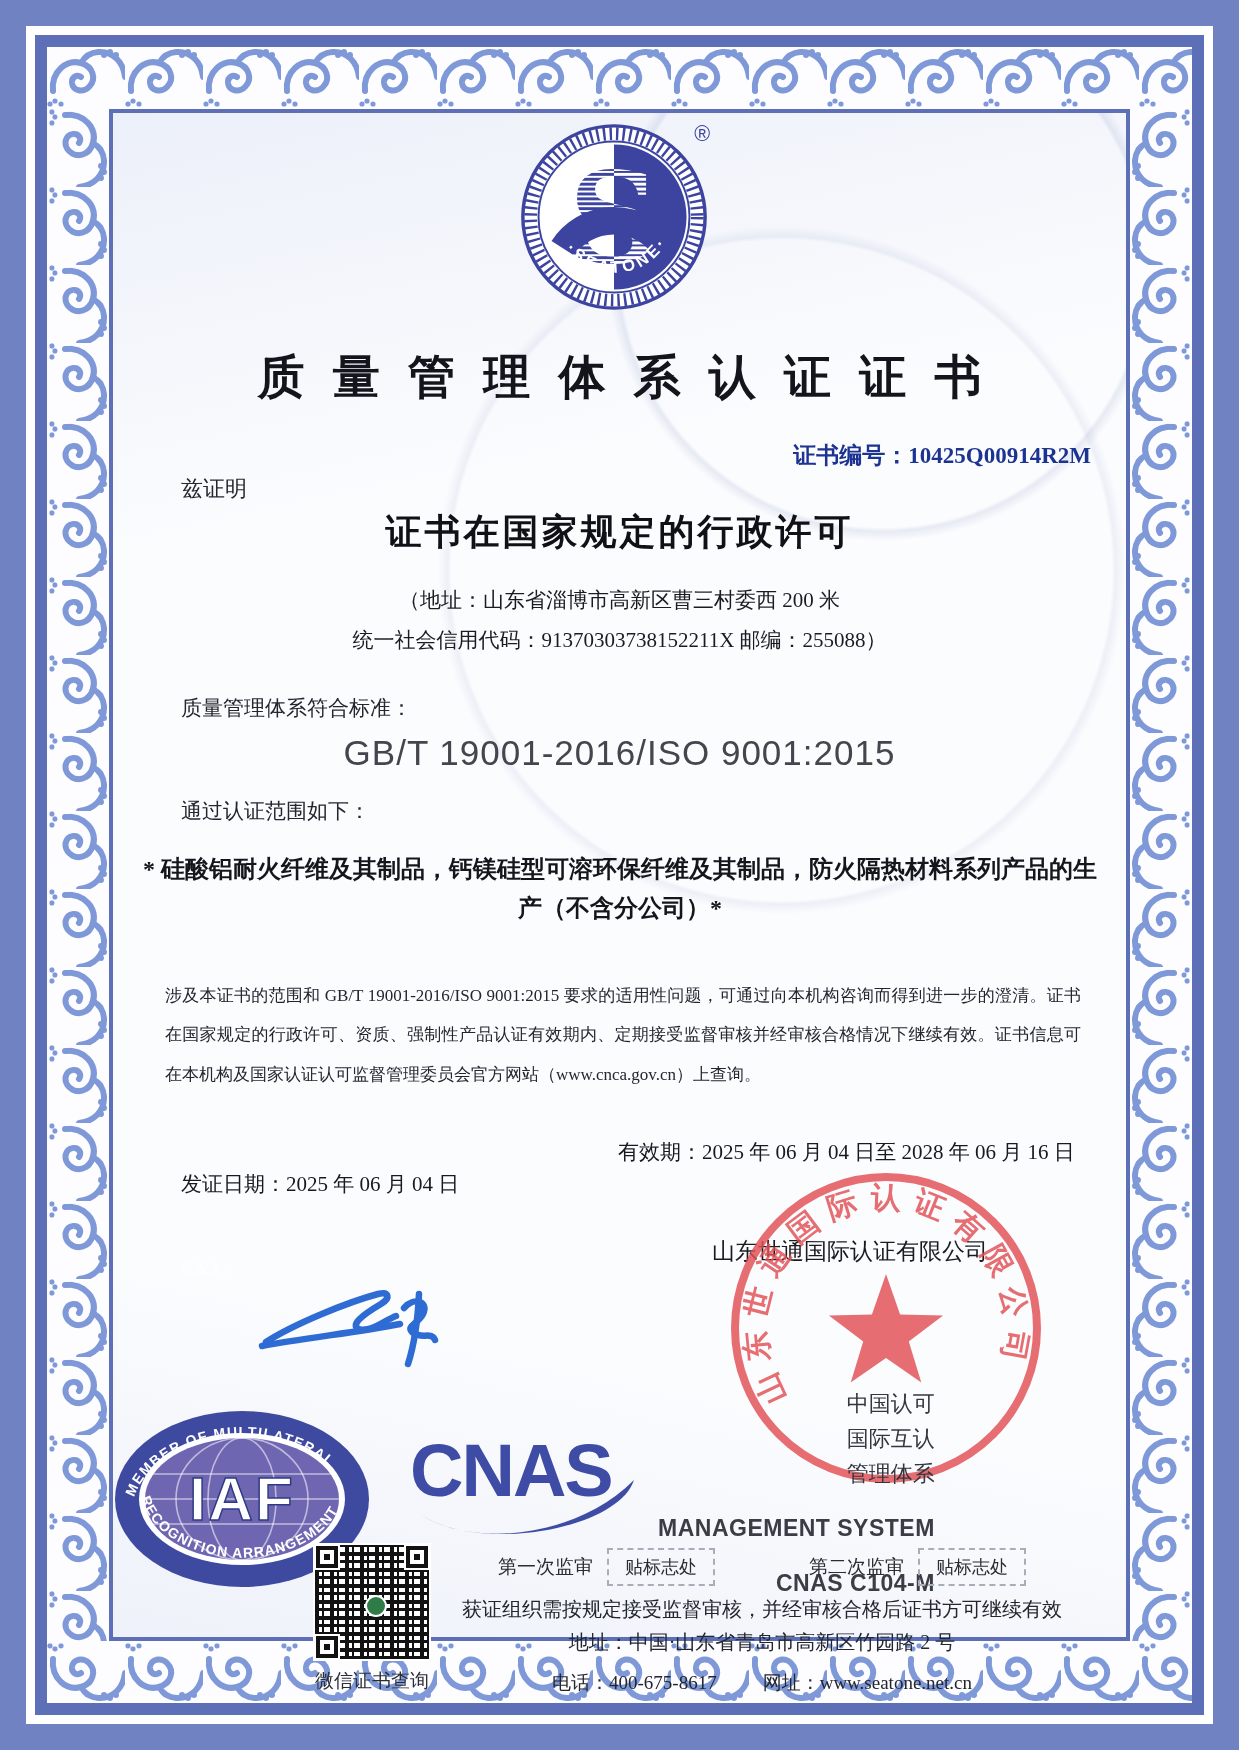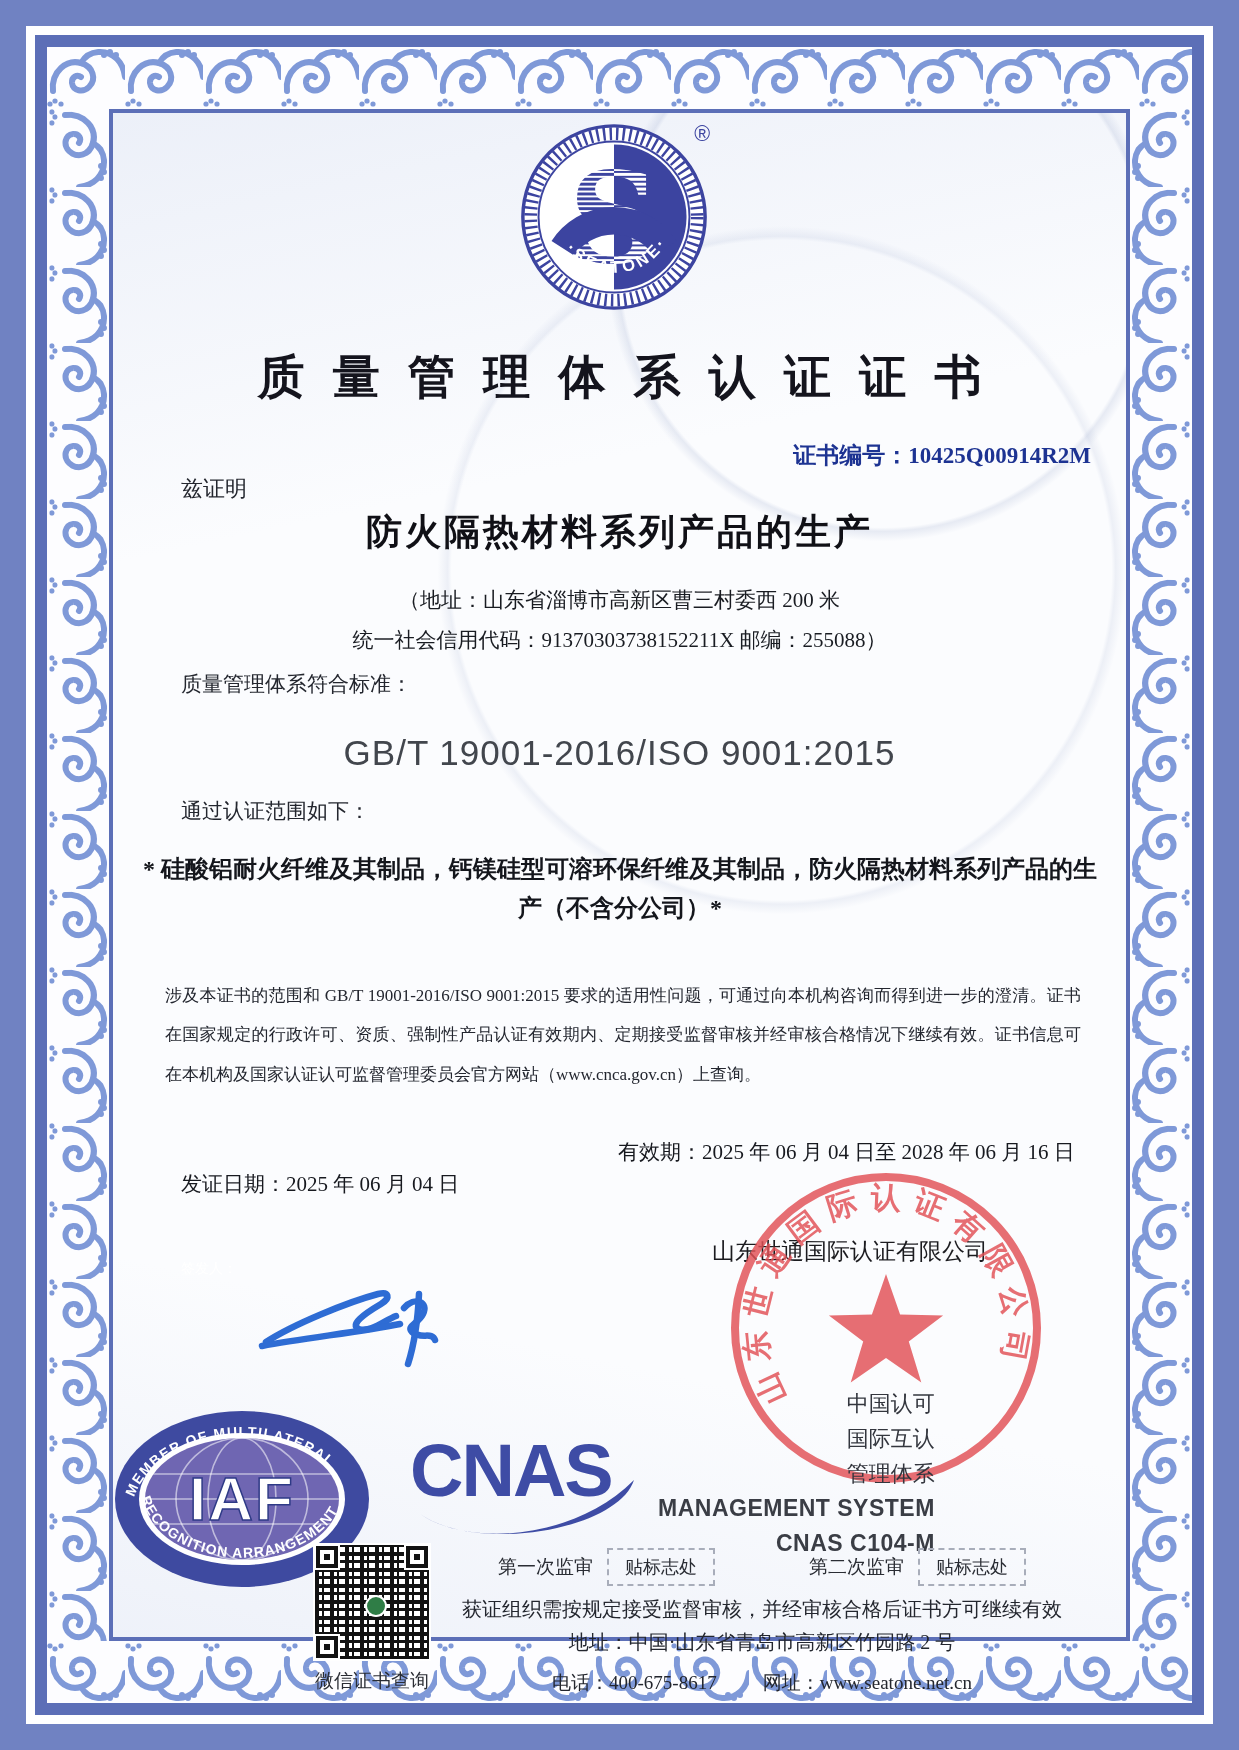--- a/index.html
+++ b/index.html
@@ -20,33 +20,33 @@
   .scroll-strip{position:absolute;}
   
   .abs{position:absolute;}
   .ctr{left:0;width:100%;text-align:center;}
   .title{top:346px;font-size:47px;font-weight:bold;color:#14141d;letter-spacing:.60em;padding-left:.6em;box-sizing:border-box;}
   .certno{top:440px;right:148px;font-size:23px;font-weight:bold;color:#1d3392;}
   .certify{left:181px;top:474px;font-size:22px;color:#23262e;}
   .company{top:508px;font-size:36px;font-weight:bold;color:#101016;letter-spacing:3px;}
   .addr1{top:586px;font-size:21px;color:#191c22;}
   .addr2{top:626px;font-size:21px;color:#191c22;}
-  .stdlabel{left:181px;top:670px;font-size:21px;color:#23262e;}
+  .stdlabel{left:181px;top:694px;font-size:21px;color:#23262e;}
   .std{top:733px;font-size:35px;color:#42464d;font-family:"Liberation Sans",sans-serif;letter-spacing:1px;}
   .scopelabel{left:181px;top:797px;font-size:21px;color:#23262e;}
   .scope{top:850px;left:140px;width:960px;text-align:center;font-size:24px;font-weight:600;
          color:#14161c;line-height:1.62;}
   .legal{left:165px;top:976px;width:916px;font-size:17px;color:#23262f;line-height:2.32;text-align:justify;}
   .issuedate{left:181px;top:1170px;font-size:21px;color:#17191f;}
   .validity{left:618px;top:1138px;font-size:21px;color:#17191f;}
   .signer{left:181px;top:1260px;font-size:14px;color:#ffffff;}
   .issuer{left:700px;top:1236px;width:300px;text-align:center;font-size:23px;color:#1b1b1f;}
   
   .acc-col{left:658px;top:1386px;line-height:35px;font-size:22px;color:#33363e;text-align:right;}
-  .acc-col .en{font-family:"Liberation Sans",sans-serif;font-weight:bold;font-size:23px;color:#3a3d45;letter-spacing:.5px;}
+  .acc-col .en{font-family:"Liberation Sans",sans-serif;font-weight:bold;font-size:23px;color:#3a3d45;letter-spacing:.5px;margin-top:20px;}
   
   .qr{left:313px;top:1543px;width:118px;height:118px;background-color:#fff;border:2px solid #fff;box-sizing:border-box;
       background-image:
         repeating-linear-gradient(90deg,#121212 0 4px,transparent 4px 7px,#121212 7px 9px,transparent 9px 15px),
         repeating-linear-gradient(0deg,#121212 0 3px,transparent 3px 7px,#121212 7px 11px,transparent 11px 16px);}
   .finder{position:absolute;width:26px;height:26px;background:#fff;border:0;}
   .finder::before{content:"";position:absolute;inset:2px;border:4px solid #121212;}
   .finder::after{content:"";position:absolute;inset:10px;background:#121212;}
   .f-tl{left:-1px;top:-1px;} .f-tr{right:-1px;top:-1px;} .f-bl{left:-1px;bottom:-1px;}
   .qr-logo{position:absolute;left:50px;top:50px;width:18px;height:18px;border-radius:50%;
@@ -186,21 +186,21 @@
     <text x="190" y="22" font-family="'Liberation Sans',sans-serif" font-size="22" fill="#3c44a0" text-anchor="middle">®</text>
   </svg>
 
   <div class="abs ctr title">质量管理体系认证证书</div>
 
   <div class="abs certno">
     <span>证书编号：</span><span>10425Q00914R2M</span>
   </div>
 
   <div class="abs certify">兹证明</div>
-  <div class="abs ctr company">防火隔热材料系列产品的生产</div>
+  <div class="abs ctr company">证书在国家规定的行政许可</div>
   <div class="abs ctr addr1">（地址：山东省淄博市高新区曹三村委西 200 米</div>
   <div class="abs ctr addr2">统一社会信用代码：91370303738152211X 邮编：255088）</div>
 
   <div class="abs stdlabel">质量管理体系符合标准：</div>
   <div class="abs ctr std">GB/T 19001-2016/ISO 9001:2015</div>
 
   <div class="abs scopelabel">通过认证范围如下：</div>
   <div class="abs scope">* 硅酸铝耐火纤维及其制品，钙镁硅型可溶环保纤维及其制品，防火隔热材料系列产品的生产（不含分公司）*</div>
 
   <div class="abs legal">涉及本证书的范围和 GB/T 19001-2016/ISO 9001:2015 要求的适用性问题，可通过向本机构咨询而得到进一步的澄清。证书在国家规定的行政许可、资质、强制性产品认证有效期内、定期接受监督审核并经审核合格情况下继续有效。证书信息可在本机构及国家认证认可监督管理委员会官方网站（www.cnca.gov.cn）上查询。</div>

